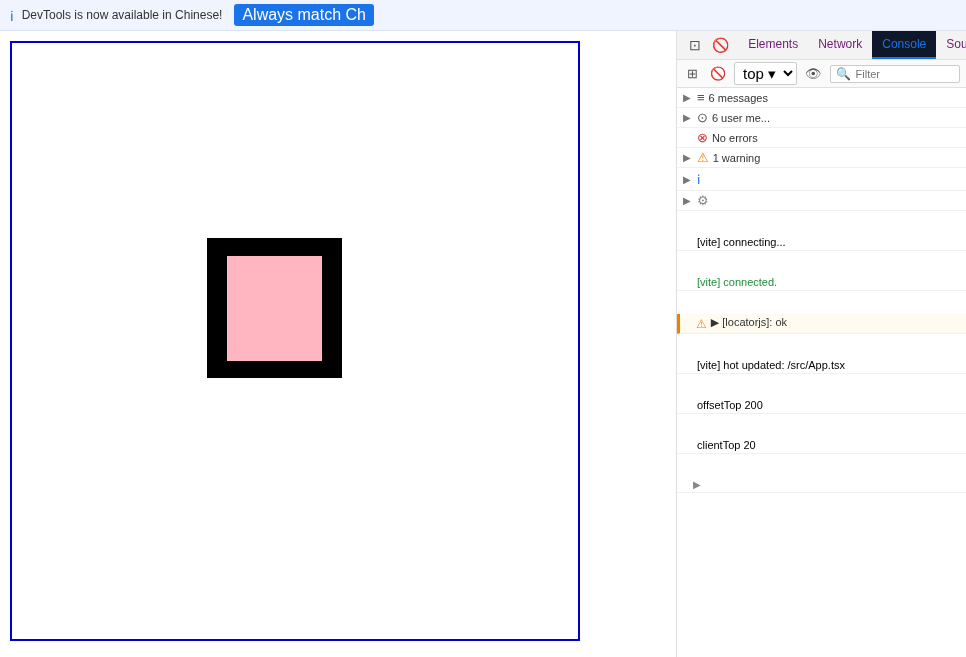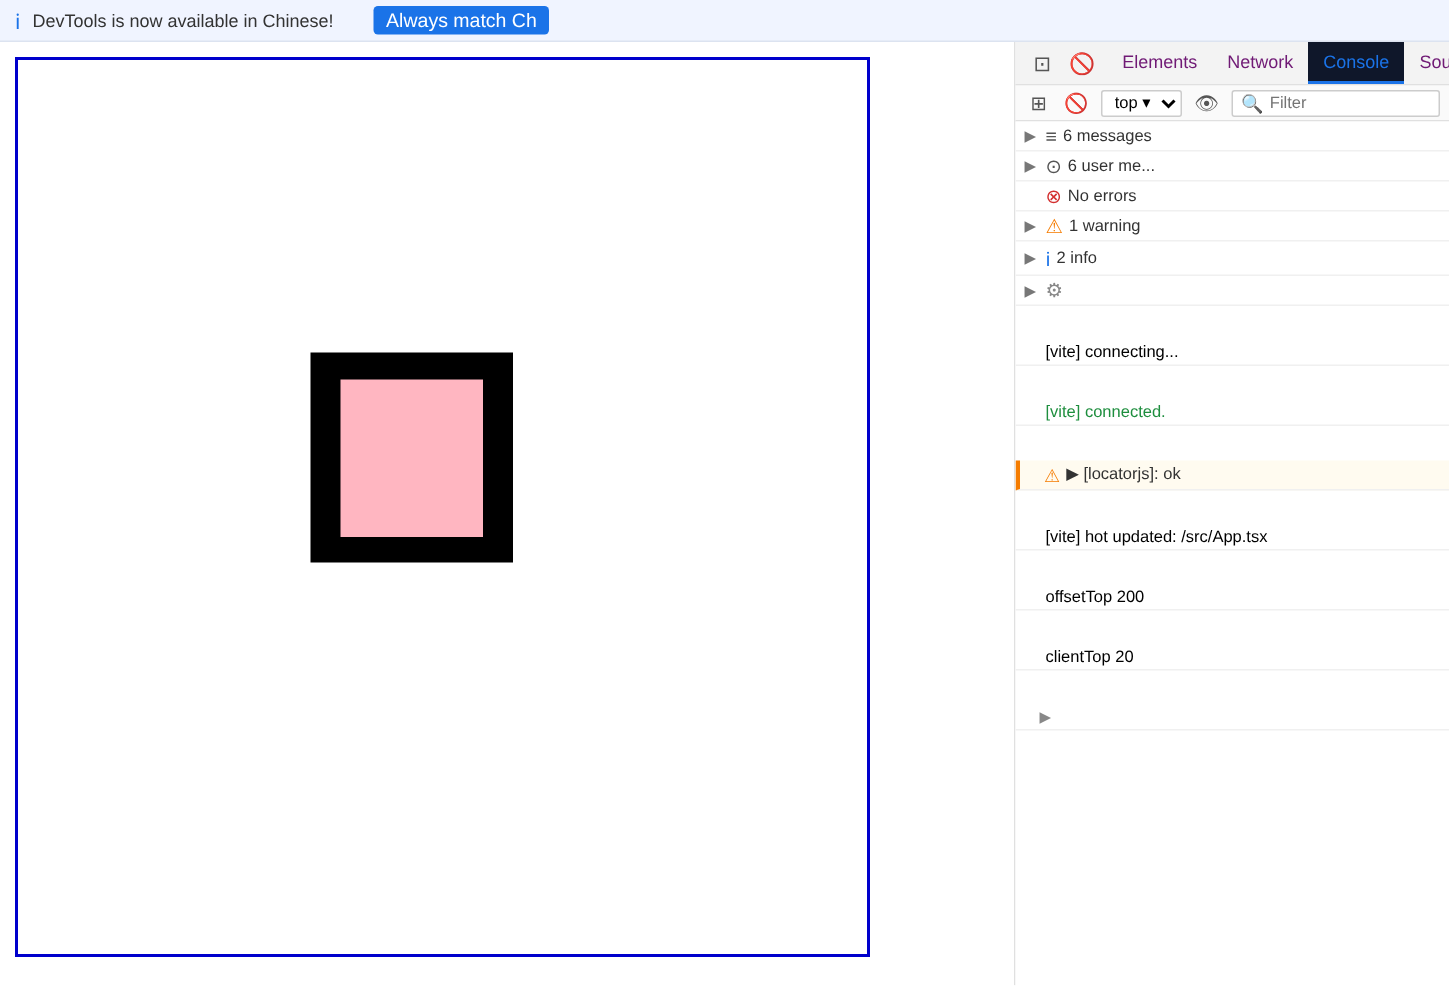--- a/index.html
+++ b/index.html
@@ -29,23 +29,23 @@
     .devtools-notification .info-icon {
       color: #1a73e8;
       font-size: 14px;
     }
     .devtools-notification .match-btn {
       background: #1a73e8;
       color: white;
       border: none;
       border-radius: 3px;
       padding: 2px 8px;
-      font-size: 13px;
-      cursor: pointer;
-      margin-left: 19px;
+      font-size: 16px;
+      cursor: pointer;
+      margin-left: 4px;
     }
 
     
     .main-container {
       display: flex;
       flex: 1;
       overflow: hidden;
     }
 
     
@@ -142,21 +142,21 @@
     .toolbar-icon-btn {
       background: none;
       border: none;
       cursor: pointer;
       font-size: 13px;
       color: #555;
       padding: 2px 4px;
       border-radius: 2px;
     }
     .toolbar-select {
-      font-size: 11px;
+      font-size: 15px;
       border: 1px solid #ccc;
       border-radius: 2px;
       padding: 1px 4px;
       background: white;
       cursor: pointer;
     }
     .toolbar-filter {
       display: flex;
       align-items: center;
       border: 1px solid #ccc;
@@ -316,21 +316,20 @@
 
       <div class="msg-group">
         <span class="expand-arrow">▶</span>
         <span class="msg-icon warning">⚠</span>
         <span class="msg-label">1 warning</span>
       </div>
 
       <div class="msg-group">
         <span class="expand-arrow">▶</span>
         <span class="msg-icon info">ℹ</span>
-        <span class="msg-label">2 info</span>
       </div>
 
       <div class="msg-group">
         <span class="expand-arrow">▶</span>
         <span class="msg-icon verbose">⚙</span>
       </div>
 
       <div class="log-entry">
         <span class="entry-icon"></span>
         <span class="entry-text dark">[vite] connecting...</span>

